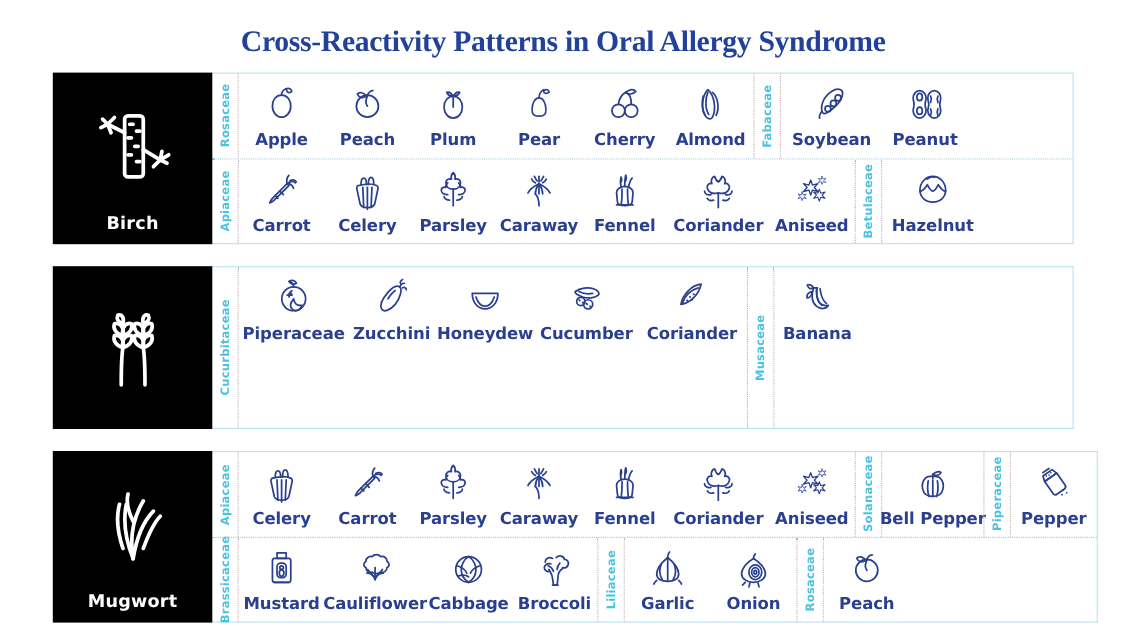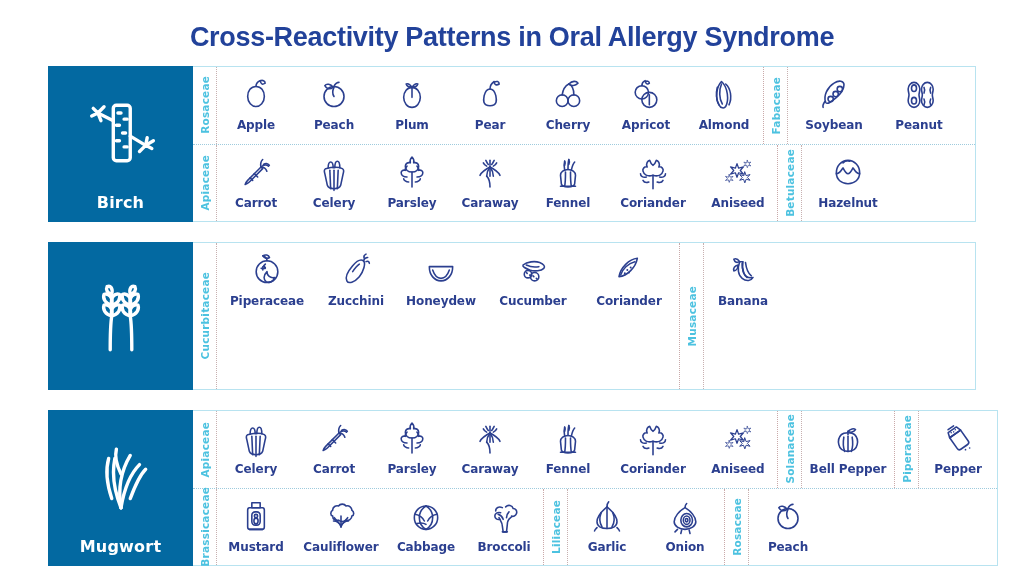--- a/index.html
+++ b/index.html
@@ -11,39 +11,39 @@
   }
   .page{position:relative;width:1024px;height:576px;}
 
   
   .title{
     position:absolute;top:22px;left:0;width:1024px;
     text-align:center;
     font-size:27px;font-weight:bold;
     letter-spacing:-0.3px;
     color:#22429a;
-    font-family:Liberation Sans, sans-serif;
+    font-family:Liberation Serif, serif;
   }
 
   
   .section{
     position:absolute;
     left:48px;width:928px;
     display:flex;
     background:#ffffff;
     box-sizing:border-box;
   }
   #section-birch{top:66px;height:156px;}
   #section-ragweed{top:242px;height:148px;}
   #section-mugwort{top:410px;height:156px;}
 
   
   .allergen{
     width:145px;flex:0 0 145px;
-    background:#0369a1;
+    background:#000000;
     position:relative;
     display:flex;flex-direction:column;
     align-items:center;justify-content:center;
     box-sizing:border-box;
   }
   .allergen .glyph{
     flex:1 1 auto;
     display:flex;align-items:center;justify-content:center;
     width:100%;
     padding-top:6px;
@@ -114,21 +114,21 @@
     box-sizing:border-box;
   }
   .item .ico{
     height:42px;
     display:flex;align-items:center;justify-content:center;
   }
   .item .ico svg{display:block;}
   .item .name{
     margin-top:3px;
     color:#2b3f8f;
-    font-size:12px;font-weight:bold;
+    font-size:15px;font-weight:bold;
     font-family:"DejaVu Sans", sans-serif;
     white-space:nowrap;
     letter-spacing:-0.1px;
   }
   .item.wide{width:92px;}
   .item.xwide{width:100px;}
 
   
   .filler{flex:1 1 auto;}
 </style>
@@ -206,32 +206,20 @@
                 <div class="ico">
                   <svg width="40" height="40" viewBox="0 0 48 48" fill="none" stroke="#2b3f8f" stroke-width="1.9" stroke-linecap="round" stroke-linejoin="round">
                     <circle cx="17" cy="32" r="7"></circle>
                     <circle cx="31" cy="32" r="7"></circle>
                     <path d="M17 25c1-7 4-11 8-13"></path>
                     <path d="M31 25c0-7-1-11-6-13"></path>
                     <path d="M25 12c4-4 9-4 11-1-3 3-8 4-11 1z"></path>
                   </svg>
                 </div>
                 <div class="name">Cherry</div>
-              </div>
-              <div class="item">
-                <div class="ico">
-                  <svg width="40" height="40" viewBox="0 0 48 48" fill="none" stroke="#2b3f8f" stroke-width="1.9" stroke-linecap="round" stroke-linejoin="round">
-                    <circle cx="19" cy="22" r="8"></circle>
-                    <circle cx="28" cy="31" r="9"></circle>
-                    <path d="M28 25v12"></path>
-                    <path d="M19 14c0-3 2-5 4-6"></path>
-                    <path d="M23 9c3-1 5 0 5 2-2 2-4 1-5-2z"></path>
-                  </svg>
-                </div>
-                <div class="name">Apricot</div>
               </div>
               <div class="item">
                 <div class="ico">
                   <svg width="40" height="40" viewBox="0 0 48 48" fill="none" stroke="#2b3f8f" stroke-width="1.9" stroke-linecap="round" stroke-linejoin="round">
                     <path d="M21 9c-6 6-8 20-3 28 2 4 6 5 8 2 4-7 3-23-5-30z"></path>
                     <path d="M21 12c-3 7-3 18 1 24"></path>
                     <path d="M16 16c-2 7-1 16 2 21"></path>
                     <path d="M26 12c6 5 8 17 4 25"></path>
                   </svg>
                 </div>

